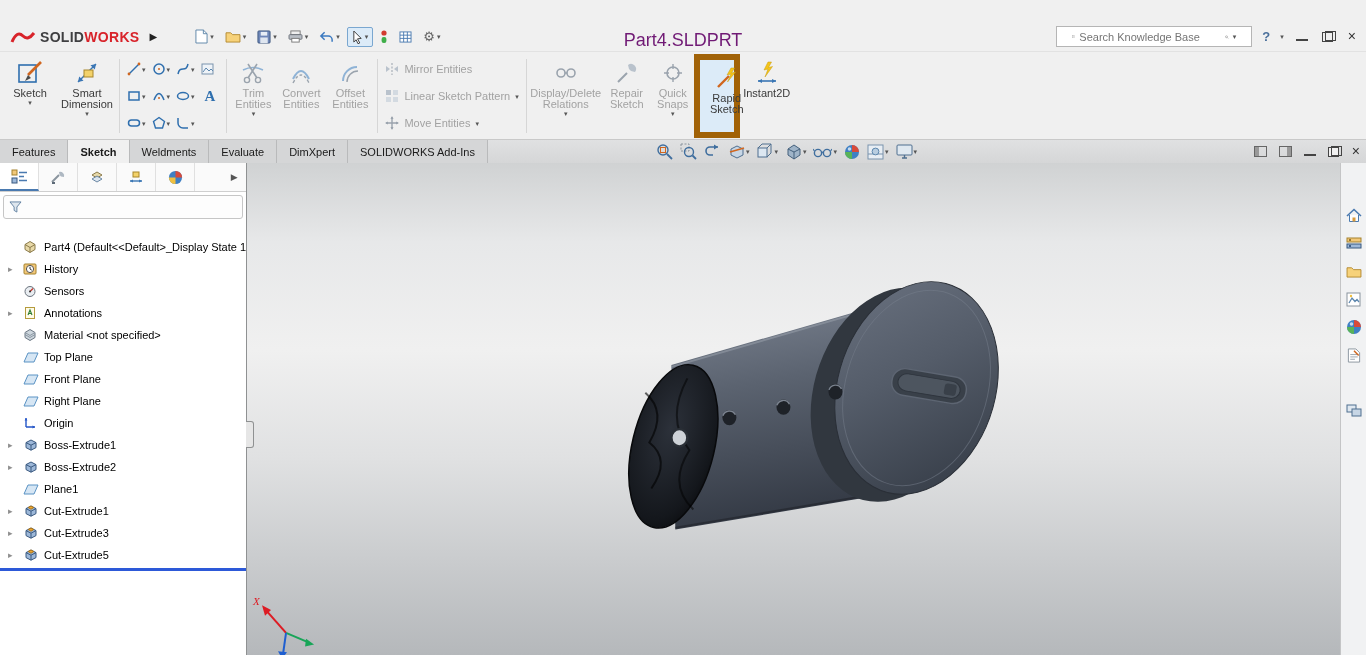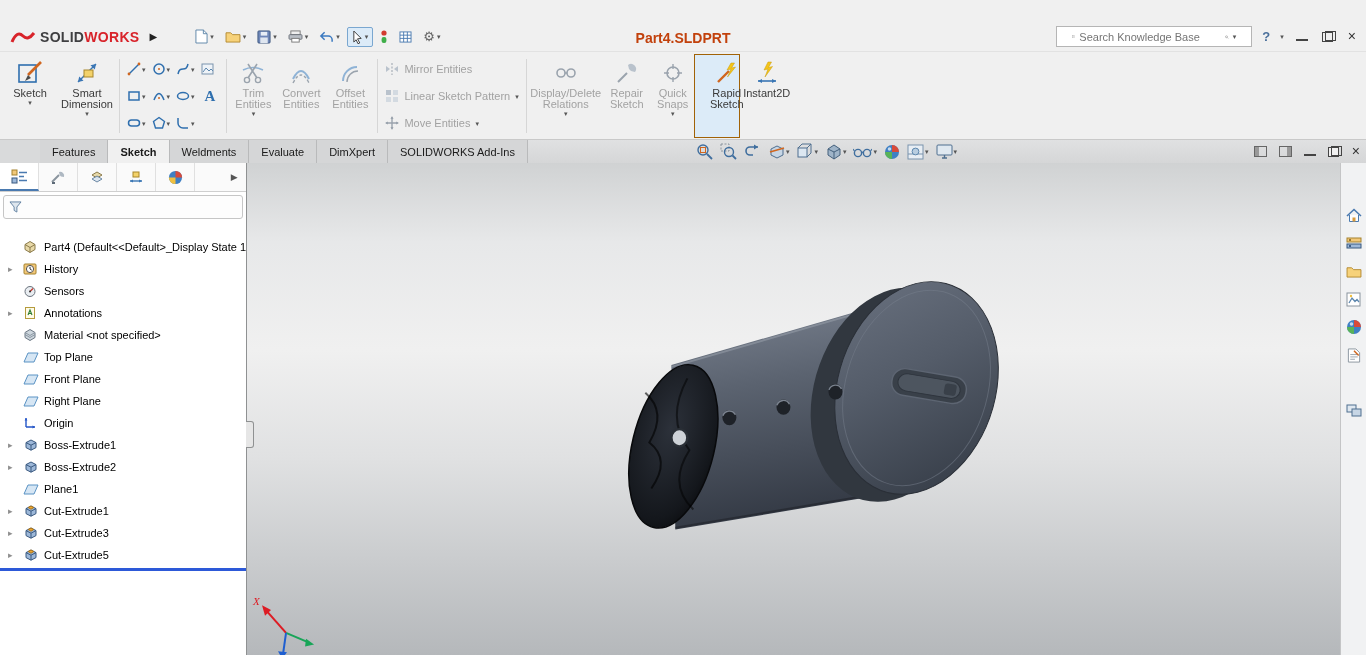--- a/index.html
+++ b/index.html
@@ -9,49 +9,49 @@
 
 .titlebar{flex:0 0 30px;display:flex;align-items:center;background:#f0f0f0;padding:0 6px;border-bottom:1px solid #e2e2e2;}
 .logo{display:flex;align-items:center;gap:4px;padding:0 4px;font-weight:bold;font-size:14px;white-space:nowrap;}
 .logo .solid{color:#3f3f41;letter-spacing:.3px;}
 .logo .works{color:#d8232a;letter-spacing:.3px;}
 .menu-expander{font-size:10px;color:#222;padding:2px 6px;margin-right:28px;cursor:pointer;}
 .qat{display:flex;align-items:center;gap:3px;}
 .qbtn{display:flex;align-items:center;gap:2px;padding:2px 4px;border-radius:2px;cursor:pointer;}
 .qbtn.pressed{background:#dcebf8;border:1px solid #7aa7d0;}
 .caret{font-size:7px;color:#555;line-height:7px;}
-.doc-title{position:absolute;left:50%;transform:translateX(-50%);top:8px;font-size:14px;color:#c2410c;font-weight:bold;}
+.doc-title{position:absolute;left:50%;transform:translateX(-50%);top:8px;font-size:18px;color:#701a75;}
 .tb-right{margin-left:auto;display:flex;align-items:center;gap:8px;}
 .kb-search{display:flex;align-items:center;gap:4px;background:#fff;border:1px solid #b5b5b5;height:21px;width:196px;padding:0 15px;}
 .kb-search input{border:none;outline:none;flex:1;font-size:11px;color:#777;font-family:"Liberation Sans",sans-serif;background:transparent;}
 .help-q{color:#4a6f9b;font-weight:bold;font-size:13px;padding:0 2px;}
 .winctl{display:flex;align-items:center;gap:14px;padding:0 4px;}
 .wc{width:12px;height:11px;position:relative;cursor:pointer;}
 .wc-min:after{content:"";position:absolute;left:0;right:0;bottom:1px;border-bottom:2px solid #444;}
 .wc-restore:before{content:"";position:absolute;left:0;bottom:0;width:9px;height:8px;border:1px solid #444;background:#f0f0f0;}
 .wc-restore:after{content:"";position:absolute;left:3px;top:0;width:9px;height:8px;border:1px solid #444;}
 .wc-close{font-size:14px;color:#333;line-height:11px;text-align:center;width:auto;}
 
 
 .ribbon{flex:0 0 88px;display:flex;align-items:stretch;background:#f0f0f0;border-bottom:1px solid #c9c9c9;padding:2px 2px 1px 2px;}
 .rb-sep{width:1px;background:#d6d6d6;margin:5px 3px;}
 .bigbtn{display:flex;flex-direction:column;align-items:center;justify-content:flex-start;padding-top:3px;text-align:center;line-height:11px;color:#3a3a3a;cursor:pointer;border:1px solid transparent;}
 .bigbtn .bicon{height:30px;display:flex;align-items:center;justify-content:center;}
 .bigbtn.disabled{color:#a2a2a2;cursor:default;}
-.bigbtn.active-cmd{background:#dcebf8;border:1px solid #a16207;padding-left:20px;}
+.bigbtn.active-cmd{background:#dcebf8;border:6px solid #a16207;padding-left:20px;}
 .egrid{display:flex;flex-direction:column;justify-content:space-between;padding:3px 1px;}
 .erow{display:flex;align-items:center;height:24px;}
 .ecell{display:flex;align-items:center;gap:1px;padding:1px 3px;cursor:pointer;border-radius:2px;}
 .textA{color:#2f6fae;font-weight:bold;font-size:15px;font-family:"Liberation Serif",serif;padding:0 4px;}
 .mgroup{display:flex;flex-direction:column;justify-content:space-between;padding:4px 4px;}
 .mrow{display:flex;align-items:center;gap:5px;height:22px;color:#a2a2a2;white-space:nowrap;cursor:default;}
 
 
 .tabrow{flex:0 0 23px;display:flex;align-items:stretch;background:#d9dadb;}
-.cmdtabs{display:flex;background:#737373;margin-left:40px;}
+.cmdtabs{display:flex;background:#737373;}
 .ctab{padding:0 12px;display:flex;align-items:center;color:#1a1a1a;background:#d5d6d7;border-right:1px solid #b9babb;cursor:pointer;white-space:nowrap;}
 .ctab.active{background:#f0f0f0;font-weight:bold;}
 .hudwrap{flex:1;position:relative;background:linear-gradient(#e0e1e2,#d5d6d7);}
 .hud{position:absolute;left:168px;top:0;height:23px;display:flex;align-items:center;gap:7px;}
 .hbtn{display:flex;align-items:center;gap:1px;cursor:pointer;}
 .docctl{position:absolute;right:6px;top:0;height:23px;display:flex;align-items:center;gap:12px;}
 .pane-ic{width:13px;height:11px;border:1px solid #666;position:relative;}
 .pane-ic.l:after{content:"";position:absolute;left:0;top:0;bottom:0;width:4px;background:#999;}
 .pane-ic.r:after{content:"";position:absolute;right:0;top:0;bottom:0;width:4px;background:#999;}
 

